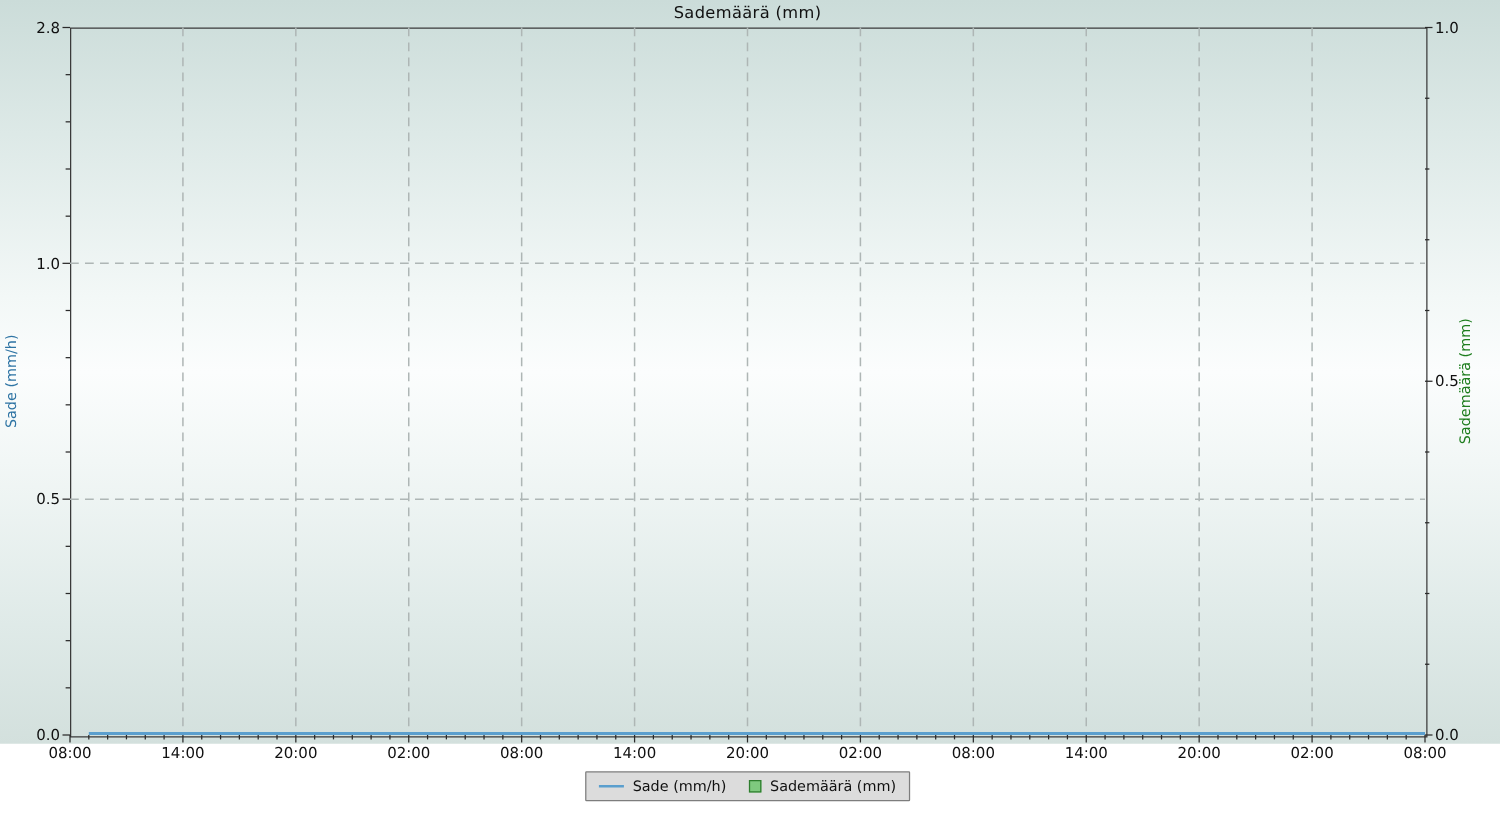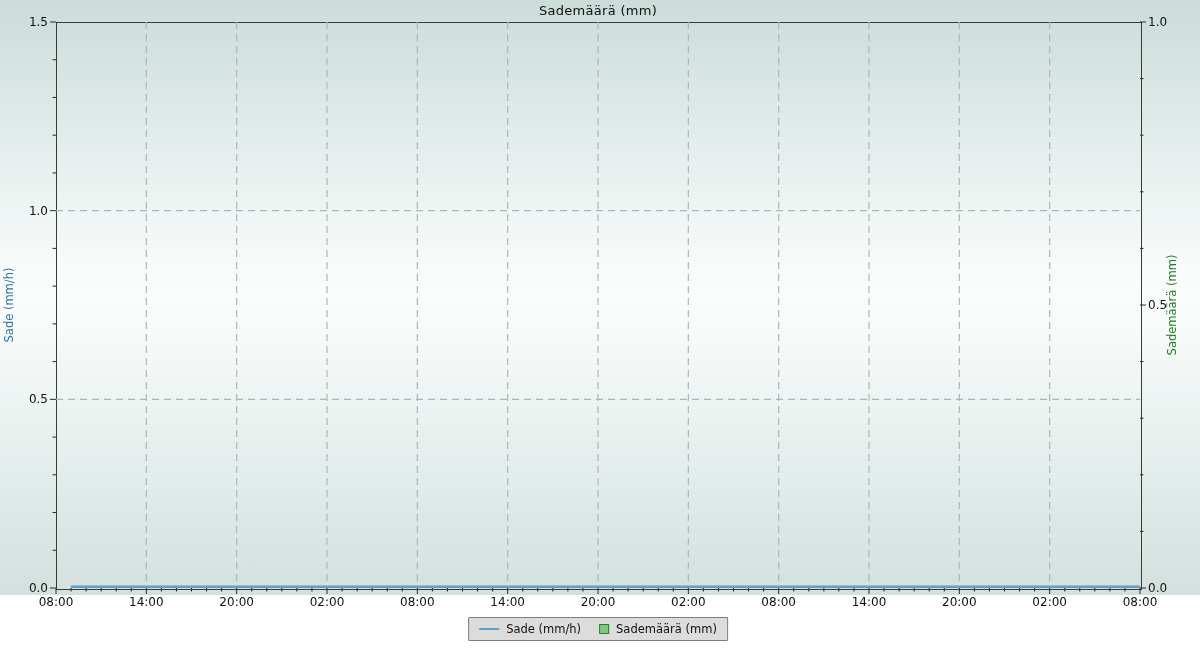--- a/index.html
+++ b/index.html
@@ -173,21 +173,21 @@
       <div class="tick-label x-tick-label" style="left: 598px; top: 595px;">20:00</div>
       <div class="tick-label x-tick-label" style="left: 688.333px; top: 595px;">02:00</div>
       <div class="tick-label x-tick-label" style="left: 778.667px; top: 595px;">08:00</div>
       <div class="tick-label x-tick-label" style="left: 869px; top: 595px;">14:00</div>
       <div class="tick-label x-tick-label" style="left: 959.333px; top: 595px;">20:00</div>
       <div class="tick-label x-tick-label" style="left: 1049.67px; top: 595px;">02:00</div>
       <div class="tick-label x-tick-label" style="left: 1140px; top: 595px;">08:00</div>
       <div class="tick-label y-tick-label-left" style="left: 48px; top: 588px;">0.0</div>
       <div class="tick-label y-tick-label-left" style="left: 48px; top: 399.333px;">0.5</div>
       <div class="tick-label y-tick-label-left" style="left: 48px; top: 210.667px;">1.0</div>
-      <div class="tick-label y-tick-label-left" style="left: 48px; top: 22px;">1.5</div>
+      <div class="tick-label y-tick-label-left" style="left: 48px; top: 22px;">2.8</div>
       <div class="tick-label y-tick-label-right" style="left: 1148px; top: 588px;">0.0</div>
       <div class="tick-label y-tick-label-right" style="left: 1148px; top: 305px;">0.5</div>
       <div class="tick-label y-tick-label-right" style="left: 1148px; top: 22px;">1.0</div>
     </div>
 
   <div id="legend">
     <div class="legend-item">
       <span class="legend-line-marker" style="border-top-color: rgb(91, 159, 206);"></span>
       <span class="legend-label">Sade (mm/h)</span>
     </div>

